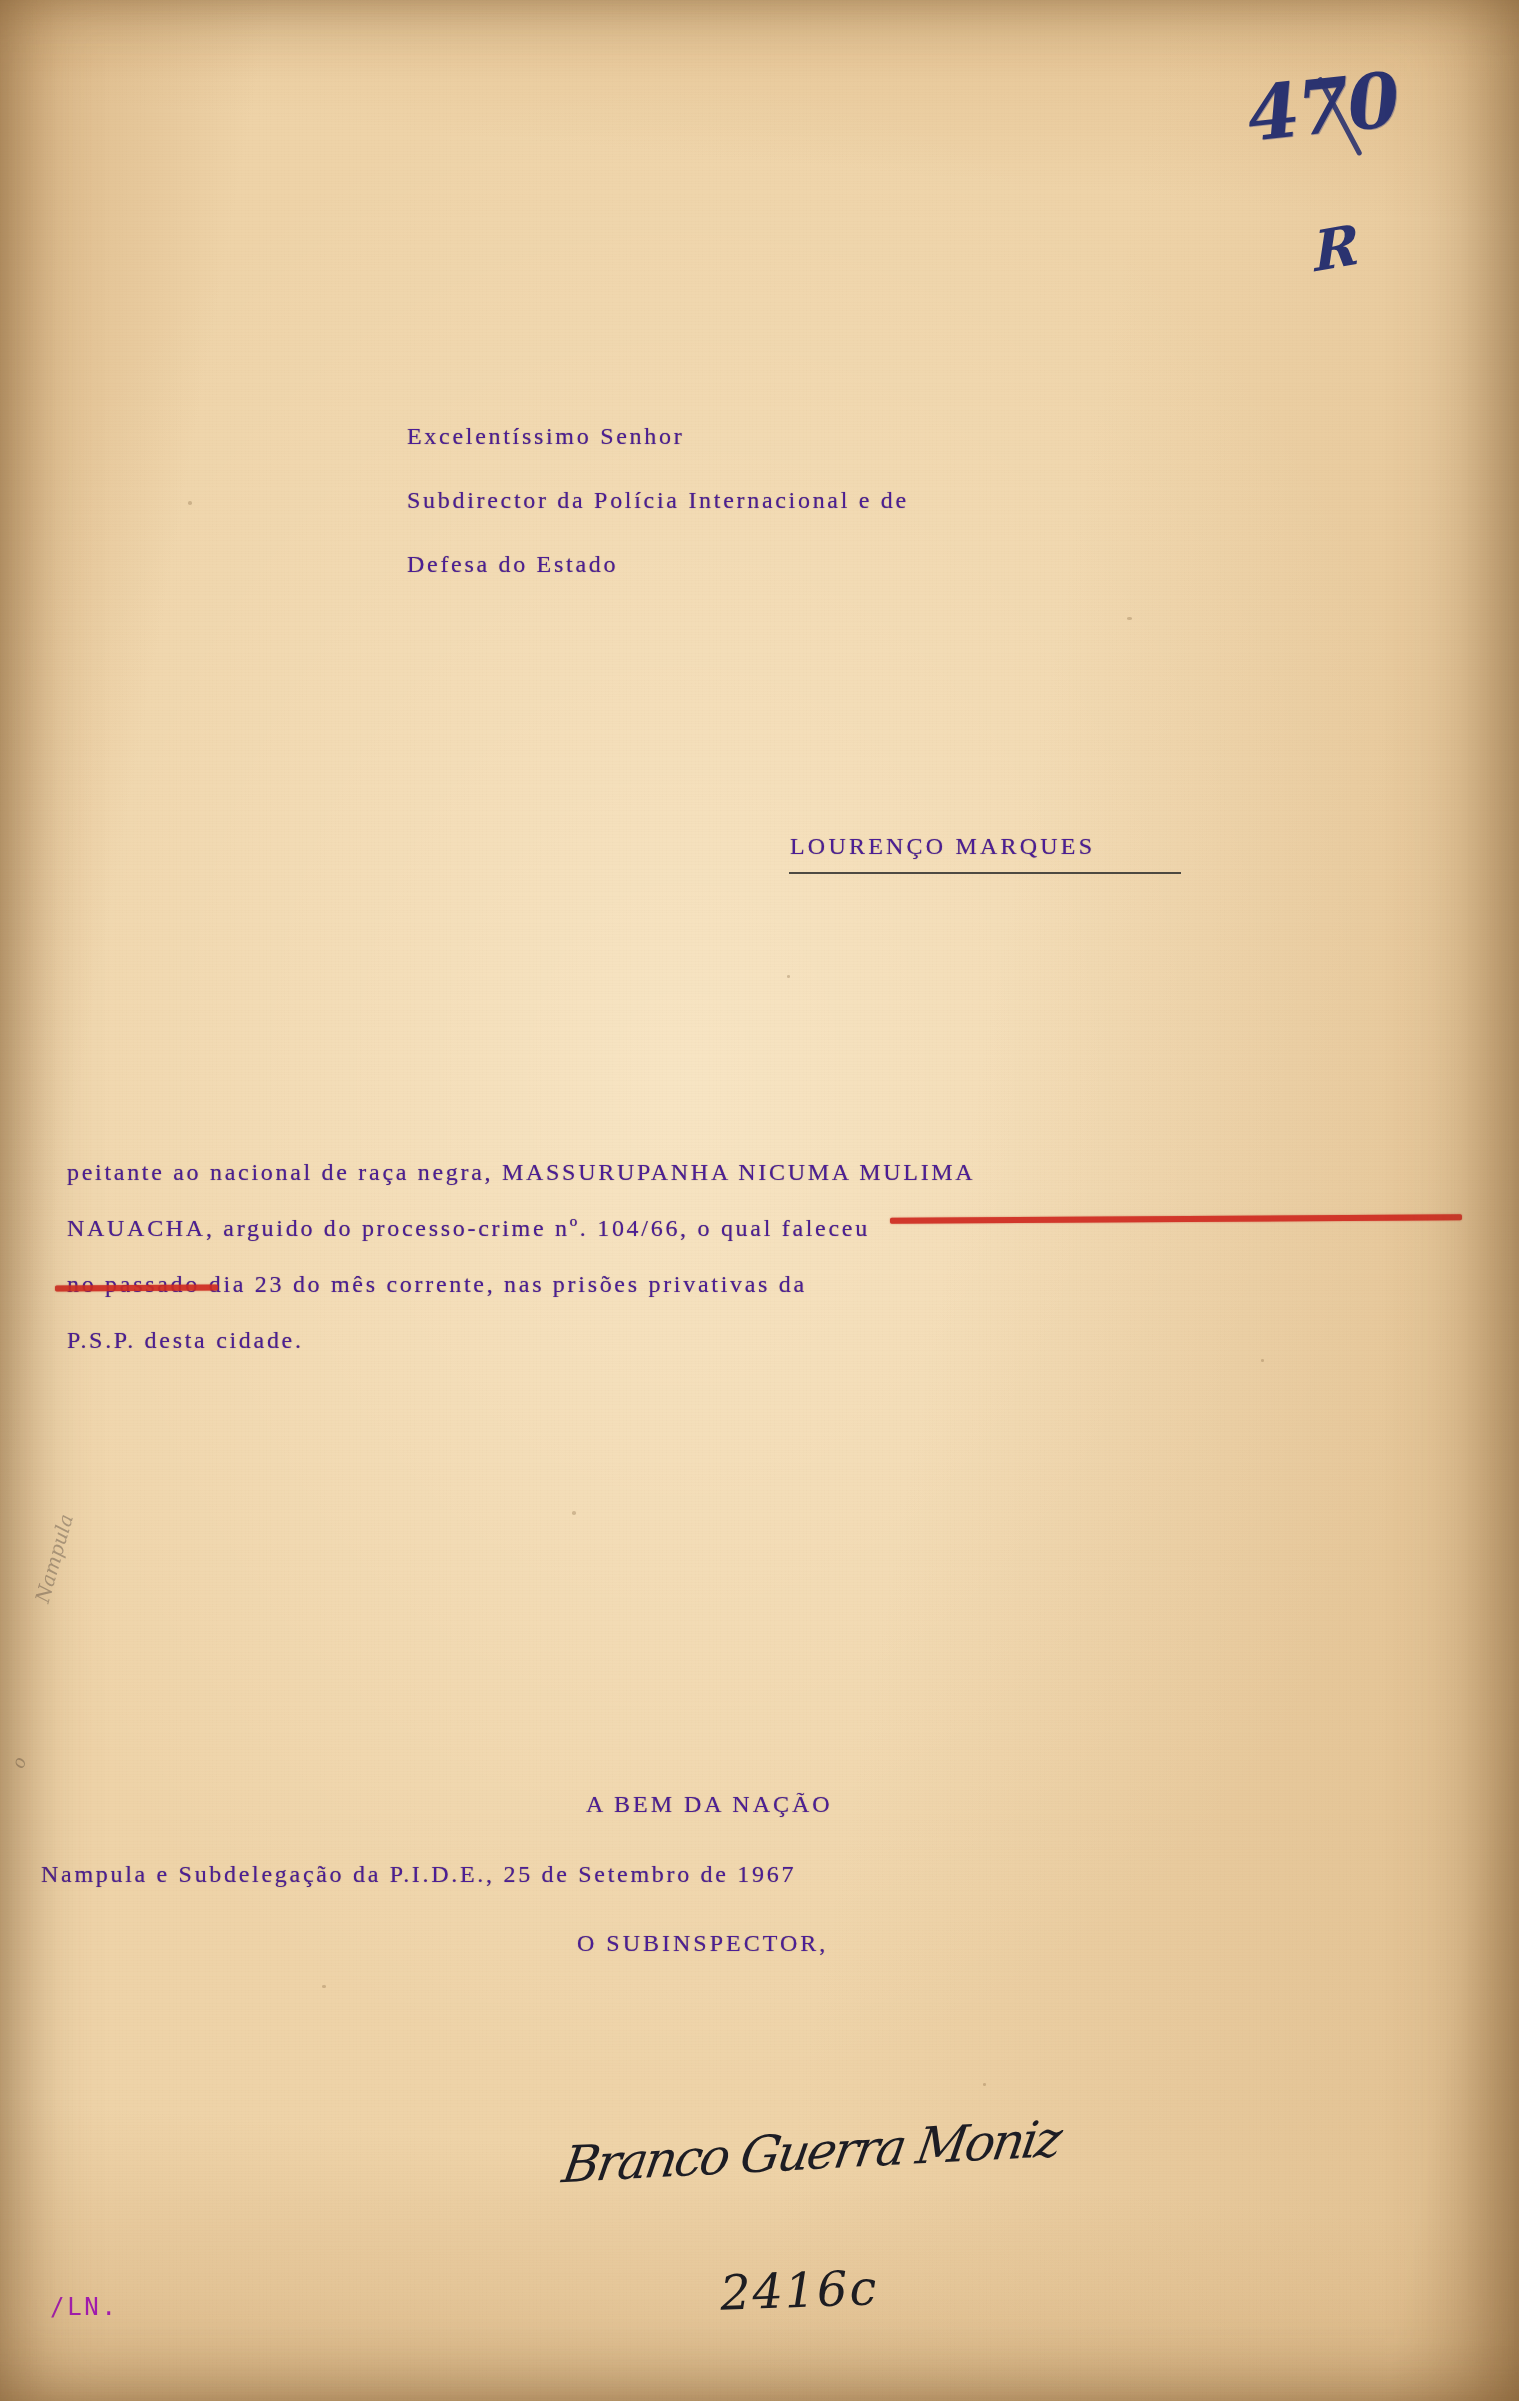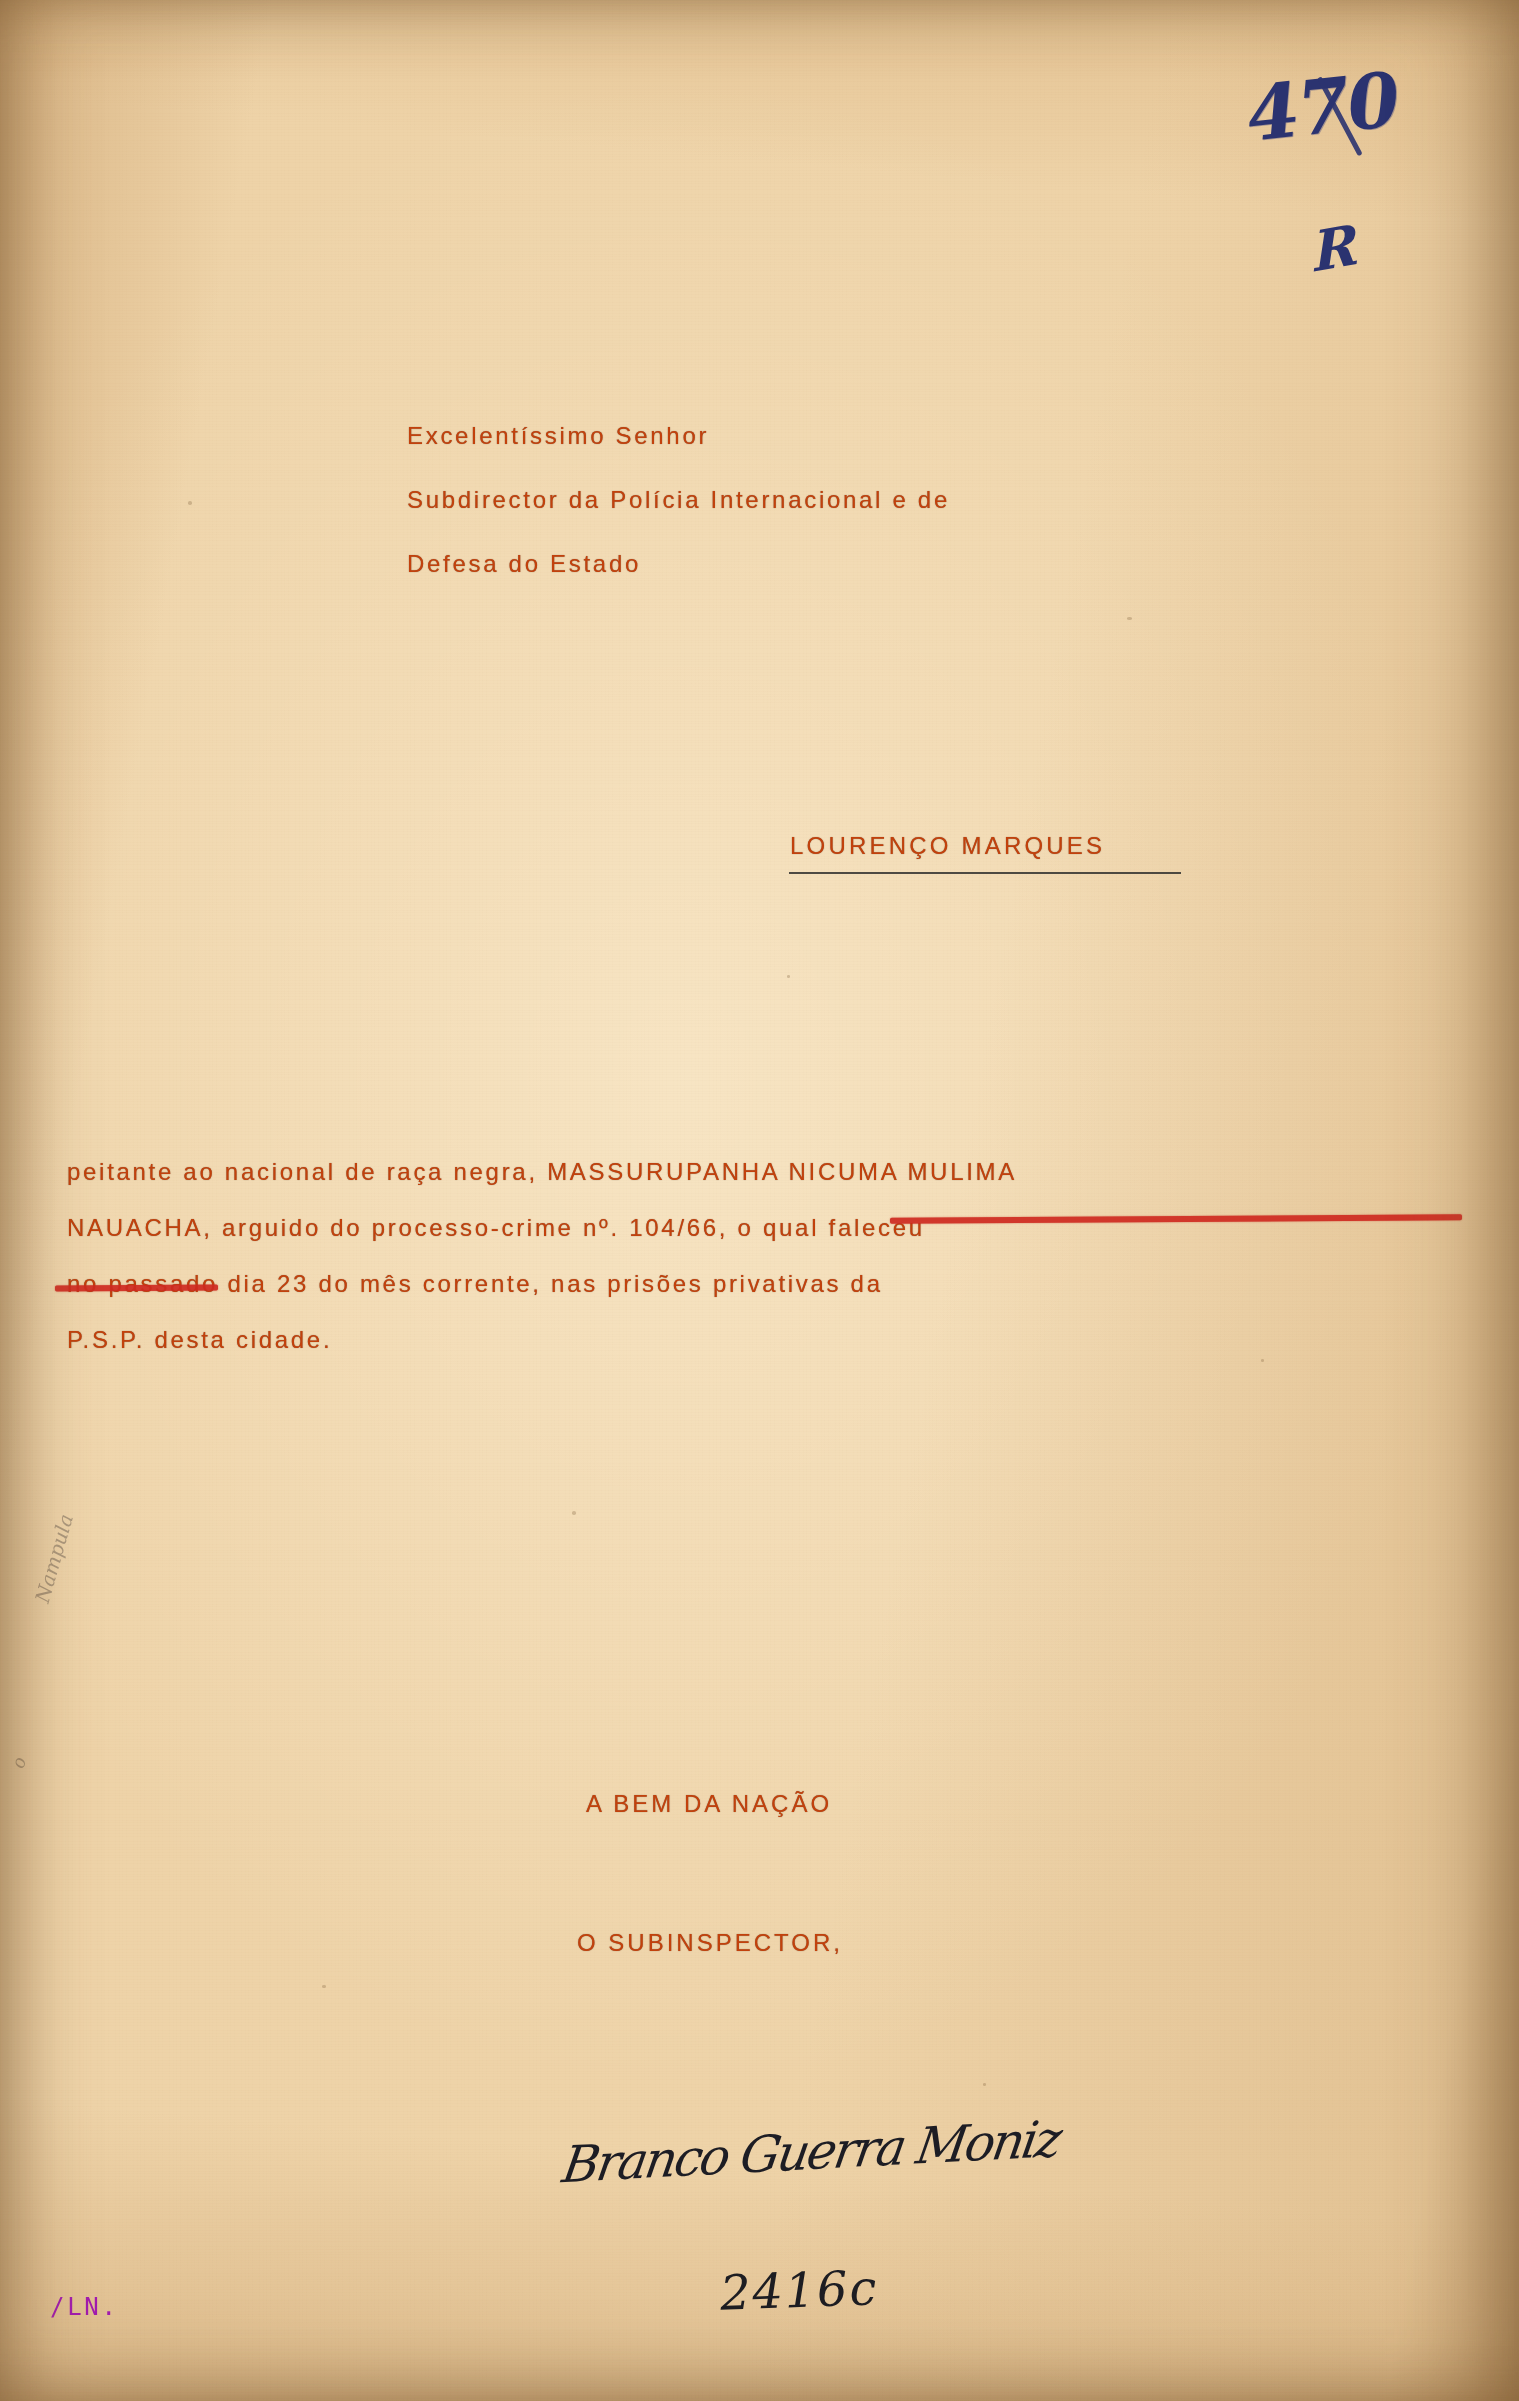--- a/index.html
+++ b/index.html
@@ -54,22 +54,22 @@
     box-shadow:
       inset 49px 0 80px -40px rgba(120,85,45,0.65),
       inset -63px 0 98px -45px rgba(120,85,45,0.70),
       inset 0 36px 72px -45px rgba(130,95,55,0.50),
       inset 0 -49px 85px -49px rgba(130,95,55,0.55);
   }
 
   
   .typed {
     position: absolute;
-    color: #c2410c;
-    font-family: Liberation Sans, sans-serif;
+    color: #4c1d95;
+    font-family: Liberation Serif, serif;
     font-size: 24px;
     letter-spacing: 2.7px;
     line-height: 64px;
     white-space: pre;
     text-shadow: 0 0 1px rgba(40,35,30,0.55);
   }
 
   #addressee {
     left: 407px;
     top: 404px;
@@ -271,20 +271,21 @@
 no passado dia 23 do mês corrente, nas prisões privativas da
 P.S.P. desta cidade.</div>
 
   <div class="red-underline" id="red-ul-1"></div>
   <div class="red-underline" id="red-ul-2"></div>
 
   <div class="margin-note" id="margin-note-1">Nampula</div>
   <div class="margin-note" id="margin-note-2">o</div>
 
   <div class="typed" id="closing-1">A BEM DA NAÇÃO</div>
+  <div class="typed" id="closing-2">Nampula e Subdelegação da P.I.D.E., 25 de Setembro de 1967</div>
   <div class="typed" id="closing-3">O SUBINSPECTOR,</div>
 
   <div class="hand" id="signature">Branco Guerra Moniz</div>
 
   <div class="hand" id="doc-number">2416c</div>
 
   <div id="ref-code">/LN.</div>
 
   <div id="edge-shadow"></div>
 </div>

